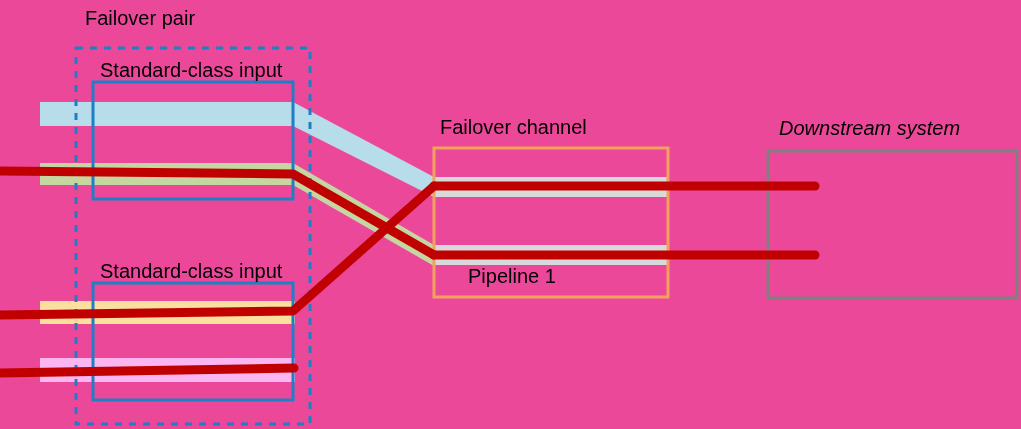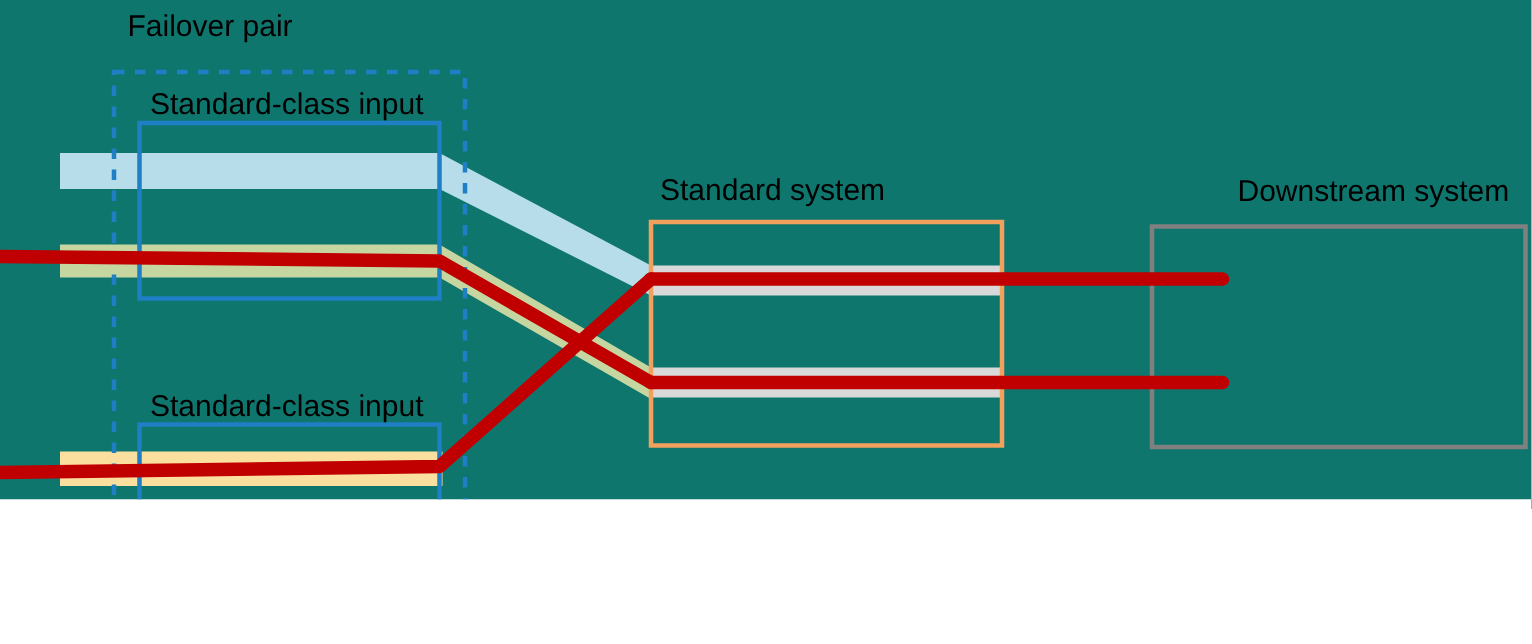--- a/index.html
+++ b/index.html
@@ -1,34 +1,34 @@
 <!DOCTYPE html>
 <html><head>
 <meta charset="utf-8">
 <style>
   html,body{margin:0;padding:0;background:#ffffff;}
   #stage{
     position:relative;
-    width:1021px;height:333px;
-    background:#0f766e;
+    width:1021px;height:429px;
+    background:#ec4899;
     font-family:"Liberation Sans", sans-serif;
     overflow:hidden;
   }
   #svg-layer{position:absolute;left:0;top:0;width:1021px;height:429px;}
   .lbl{
     position:absolute;
     font-family:"Liberation Sans", sans-serif;
     font-size:20px;
     color:#000000;
     white-space:nowrap;
     line-height:1;
   }
   #failover-pair-label{left:85px;top:8px;}
   #standard-channel-label{left:440px;top:117px;}
-  #downstream-system-label{left:825px;top:118px;}
+  #downstream-system-label{left:779px;top:118px;font-style:italic;}
   #input-label-0{left:100px;top:60px;}
   #input-label-1{left:100px;top:261px;}
   #pipeline-0-label{left:468px;top:151px;}
   #pipeline-1-label{left:468px;top:266px;}
 </style>
 </head>
 <body>
 
 <div id="stage">
 
@@ -64,19 +64,20 @@
 
     <line x1="434" y1="255" x2="815" y2="255" stroke="#c00000" stroke-width="9" stroke-linecap="round"></line>
   </svg>
 
   <div class="lbl" id="failover-pair-label">Failover pair</div>
 
   <div class="lbl" id="input-label-0">Standard-class input</div>
 
   <div class="lbl" id="input-label-1">Standard-class input</div>
 
-  <div class="lbl" id="standard-channel-label">Standard system</div>
+  <div class="lbl" id="standard-channel-label">Failover channel</div>
 
 
+  <div class="lbl" id="pipeline-1-label">Pipeline 1</div>
 
   <div class="lbl" id="downstream-system-label">Downstream system</div>
 
 </div>
 
 </body></html>

